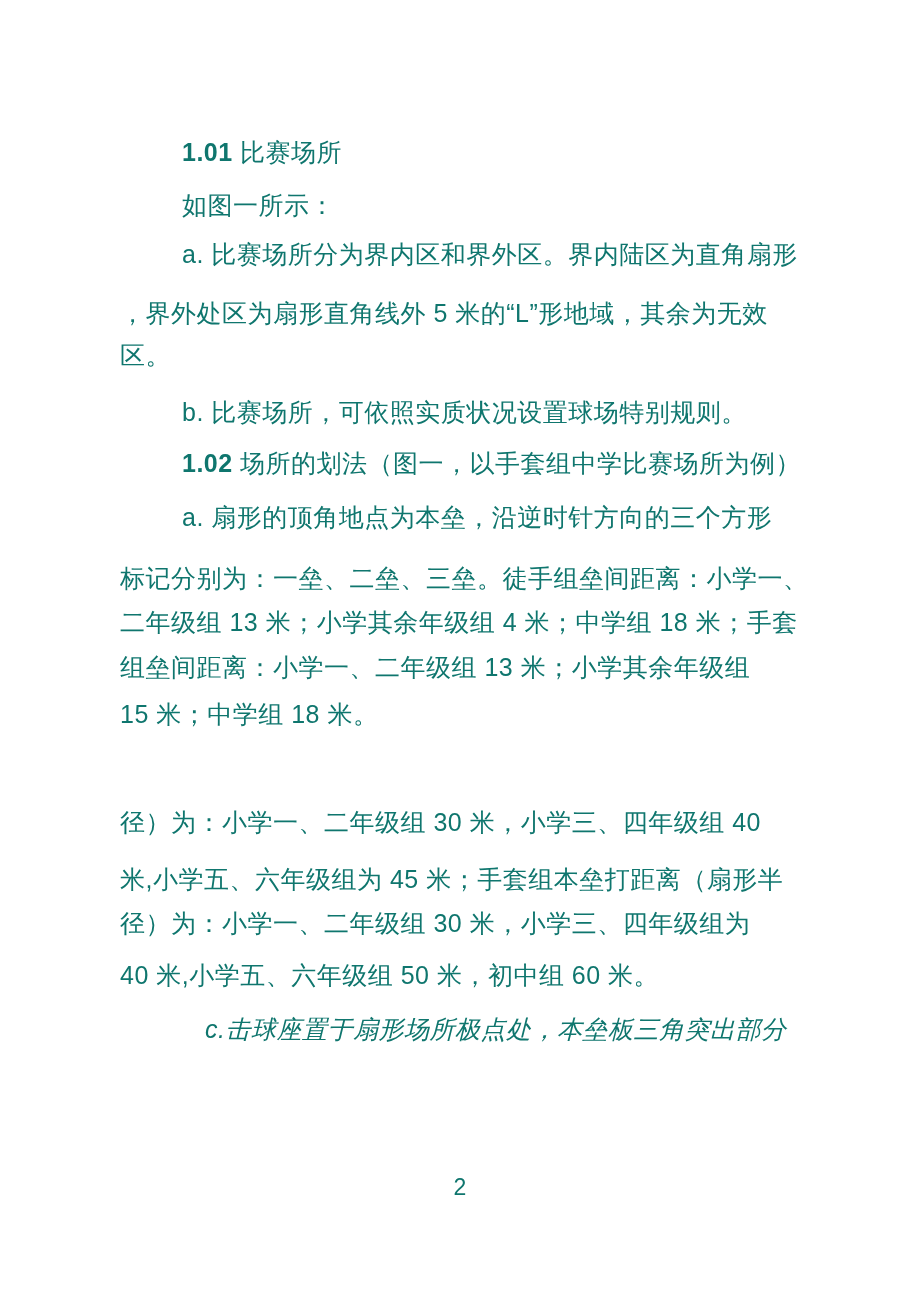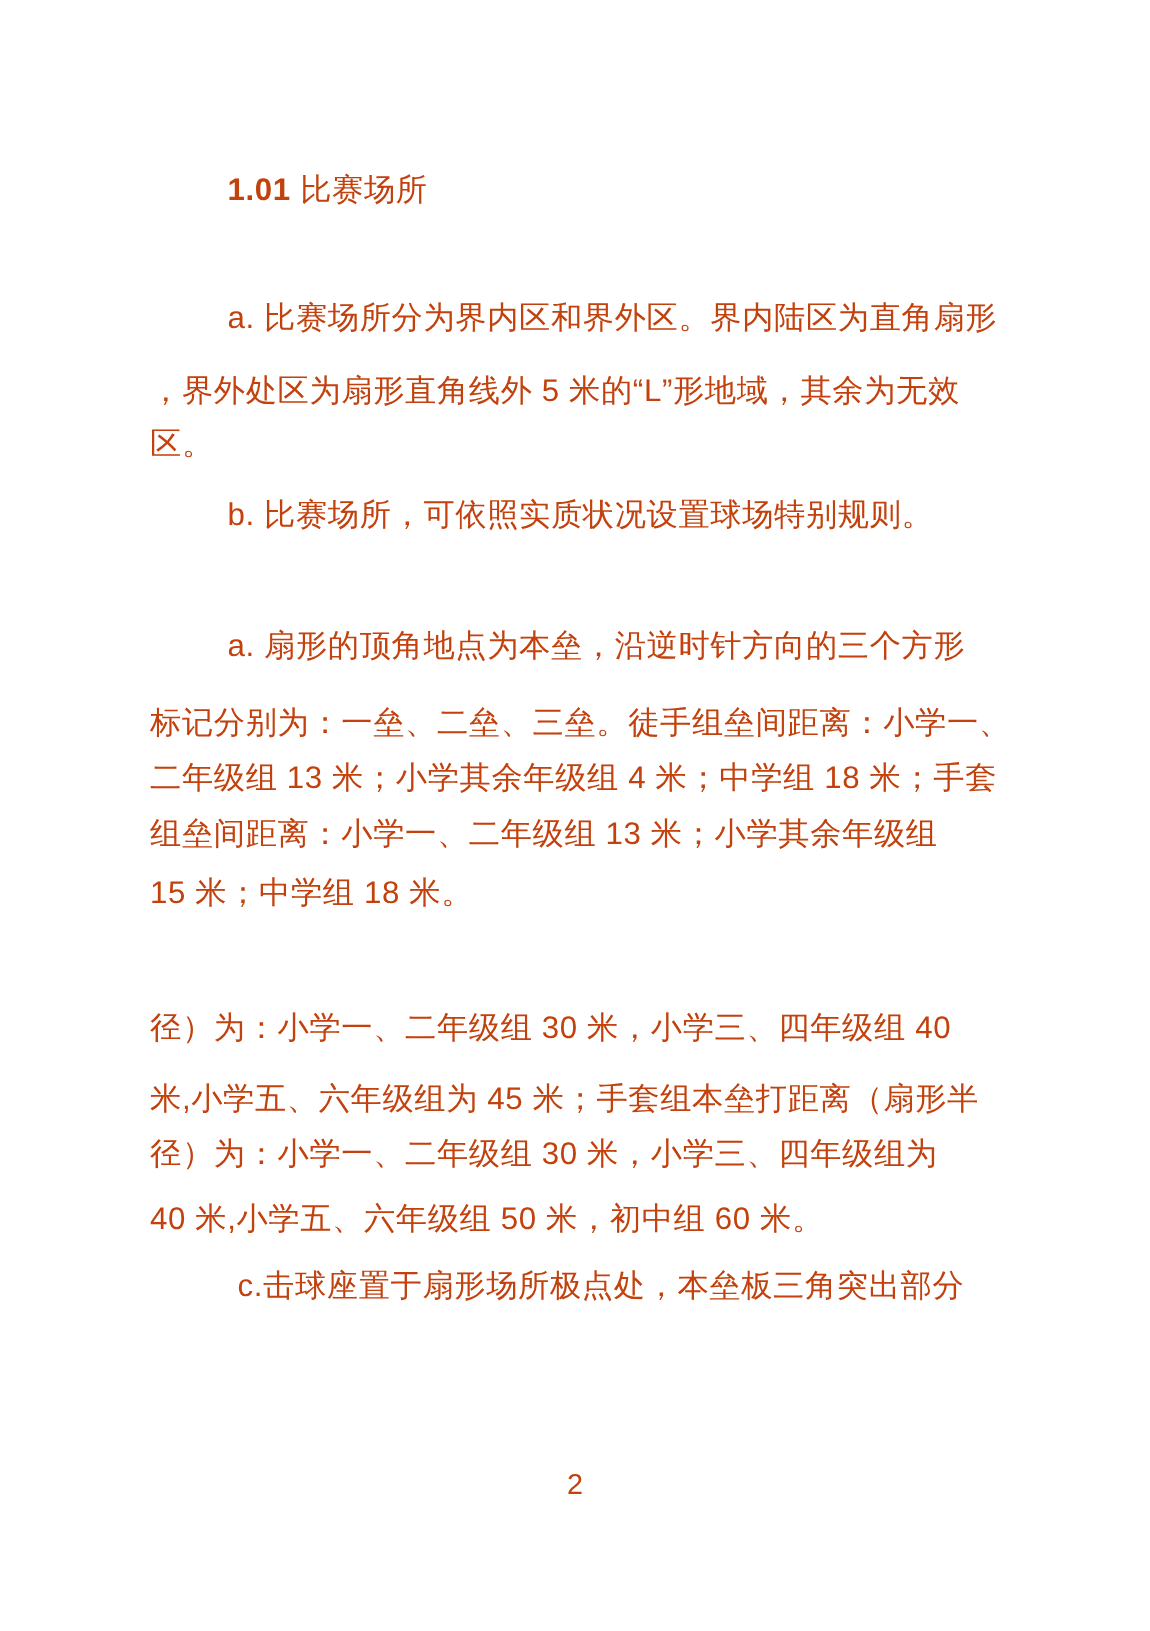--- a/index.html
+++ b/index.html
@@ -1,59 +1,61 @@
 <!DOCTYPE html>
 <html><head>
 <meta charset="utf-8">
 <style>
   html,body{margin:0;padding:0;background:#ffffff;}
   .page{
     position:relative;
     width:920px;height:1305px;
     background:#ffffff;
-    color:#c2410c;
+    color:#0f766e;
     font-family:"Liberation Sans","DejaVu Sans",sans-serif;
     overflow:hidden;
   }
   .ln{
     position:absolute;
     left:120px;
     font-size:25px;
     line-height:44px;
     height:44px;
     white-space:pre;
     letter-spacing:0.5px;
   }
   .ind{left:182px;}
-  .ind-c{left:190px;}
+  .ind-c{left:205px;font-style:italic;}
   .b{font-weight:bold;}
   .pagenum{
     position:absolute;
     left:0;right:0;
     text-align:center;
     font-size:23px;
     line-height:30px;
   }
 </style>
 </head>
 <body>
 
 <div class="page">
 
   <div class="ln ind" style="top:130px"><span class="b">1.01</span><span> 比赛场所</span></div>
 
+  <div class="ln ind" style="top:183px"><span>如图一所示：</span></div>
 
   <div class="ln ind" style="top:232px"><span>a. 比赛场所分为界内区和界外区。界内陆区为直角扇形</span></div>
 
   <div class="ln" style="top:291px"><span>，界外处区为扇形直角线外 5 米的“L”形地域，其余为无效</span></div>
 
   <div class="ln" style="top:333px"><span>区。</span></div>
 
   <div class="ln ind" style="top:390px"><span>b. 比赛场所，可依照实质状况设置球场特别规则。</span></div>
 
+  <div class="ln ind" style="top:441px"><span class="b">1.02</span><span> 场所的划法（图一，以手套组中学比赛场所为例）</span></div>
 
   <div class="ln ind" style="top:495px"><span>a. 扇形的顶角地点为本垒，沿逆时针方向的三个方形</span></div>
 
   <div class="ln" style="top:556px"><span>标记分别为：一垒、二垒、三垒。徒手组垒间距离：小学一、</span></div>
 
   <div class="ln" style="top:600px"><span>二年级组 13 米；小学其余年级组 4 米；中学组 18 米；手套</span></div>
 
   <div class="ln" style="top:645px"><span>组垒间距离：小学一、二年级组 13 米；小学其余年级组</span></div>
 
   <div class="ln" style="top:692px"><span>15 米；中学组 18 米。</span></div>

